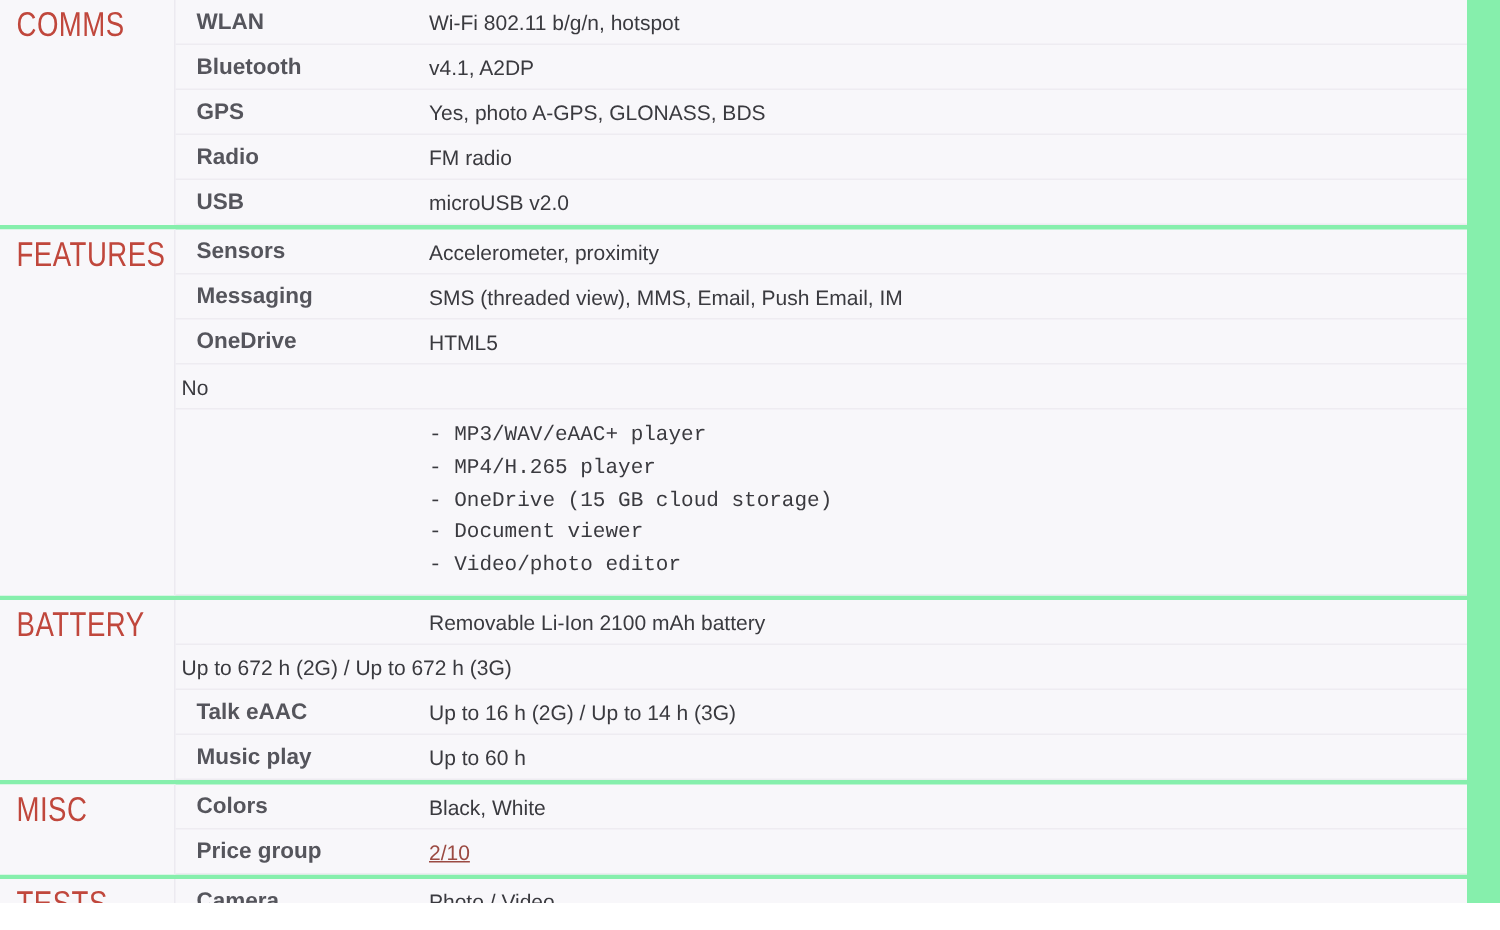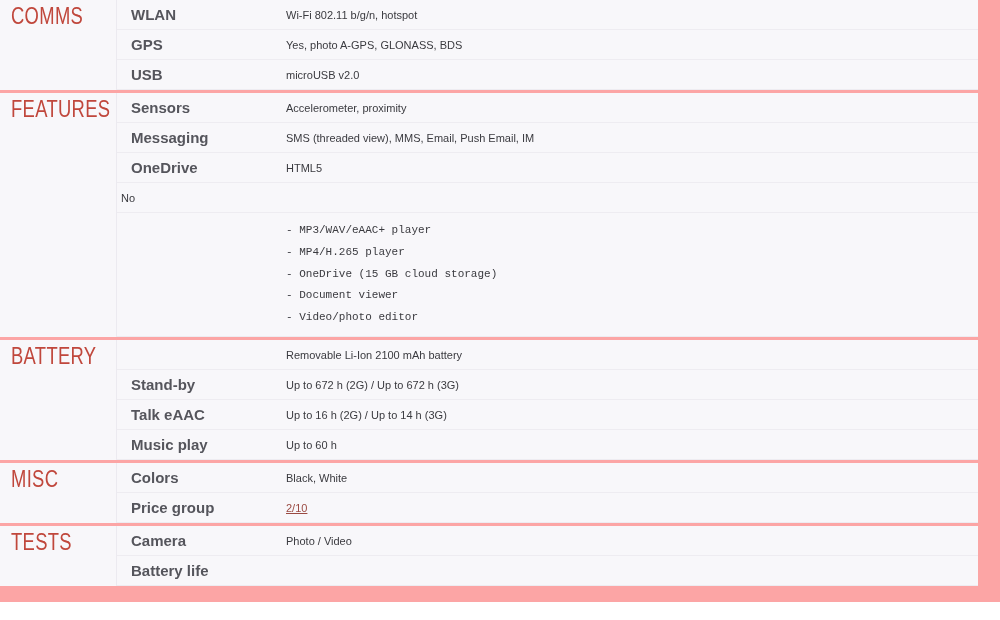--- a/index.html
+++ b/index.html
@@ -12,21 +12,21 @@
     height: 620px;
     background: #ffffff;
     font-family: "Liberation Sans", "DejaVu Sans", sans-serif;
     overflow: hidden;
   }
 
   #spec-sheet {
     position: relative;
     width: 1000px;
     height: 620px;
-    background: #fca5a5;
+    background: #86efac;
   }
 
   
   .spec-section {
     position: relative;
     display: flex;
     align-items: stretch;
     background: #f8f7fa;
     width: 978px;
     box-sizing: border-box;
@@ -81,21 +81,21 @@
     font-size: 15px;
     line-height: 20px;
     font-weight: bold;
     color: #55555c;
     white-space: nowrap;
   }
   .spec-value {
     flex: 1 1 auto;
     box-sizing: border-box;
     padding: 5px 8px 4px 4px;
-    font-size: 11px;
+    font-size: 14px;
     line-height: 20px;
     color: #3a3a3f;
     min-width: 0;
   }
   .spec-value .multiline {
     white-space: pre-line;
     line-height: 21.8px;
     display: block;
   }
   .spec-row.tall .spec-value {
@@ -128,22 +128,30 @@
       <div class="spec-section">
         <div class="section-head">
           <div class="section-title">COMMS</div>
         </div>
         <div class="section-rows">
           <div class="spec-row">
             <div class="spec-label">WLAN</div>
             <div class="spec-value">Wi-Fi 802.11 b/g/n, hotspot</div>
           </div>
           <div class="spec-row">
+            <div class="spec-label">Bluetooth</div>
+            <div class="spec-value">v4.1, A2DP</div>
+          </div>
+          <div class="spec-row">
             <div class="spec-label">GPS</div>
             <div class="spec-value">Yes, photo A-GPS, GLONASS, BDS</div>
+          </div>
+          <div class="spec-row">
+            <div class="spec-label">Radio</div>
+            <div class="spec-value">FM radio</div>
           </div>
           <div class="spec-row">
             <div class="spec-label">USB</div>
             <div class="spec-value">microUSB v2.0</div>
           </div>
         </div>
       </div>
       <div class="spec-section">
         <div class="section-head">
           <div class="section-title">FEATURES</div>
@@ -179,21 +187,20 @@
       <div class="spec-section">
         <div class="section-head">
           <div class="section-title">BATTERY</div>
         </div>
         <div class="section-rows">
           <div class="spec-row">
             <div class="spec-label"></div>
             <div class="spec-value">Removable Li-Ion 2100 mAh battery</div>
           </div>
           <div class="spec-row">
-            <div class="spec-label">Stand-by</div>
             <div class="spec-value">Up to 672 h (2G) / Up to 672 h (3G)</div>
           </div>
           <div class="spec-row">
             <div class="spec-label">Talk eAAC</div>
             <div class="spec-value">Up to 16 h (2G) / Up to 14 h (3G)</div>
           </div>
           <div class="spec-row">
             <div class="spec-label">Music play</div>
             <div class="spec-value">Up to 60 h</div>
           </div>

